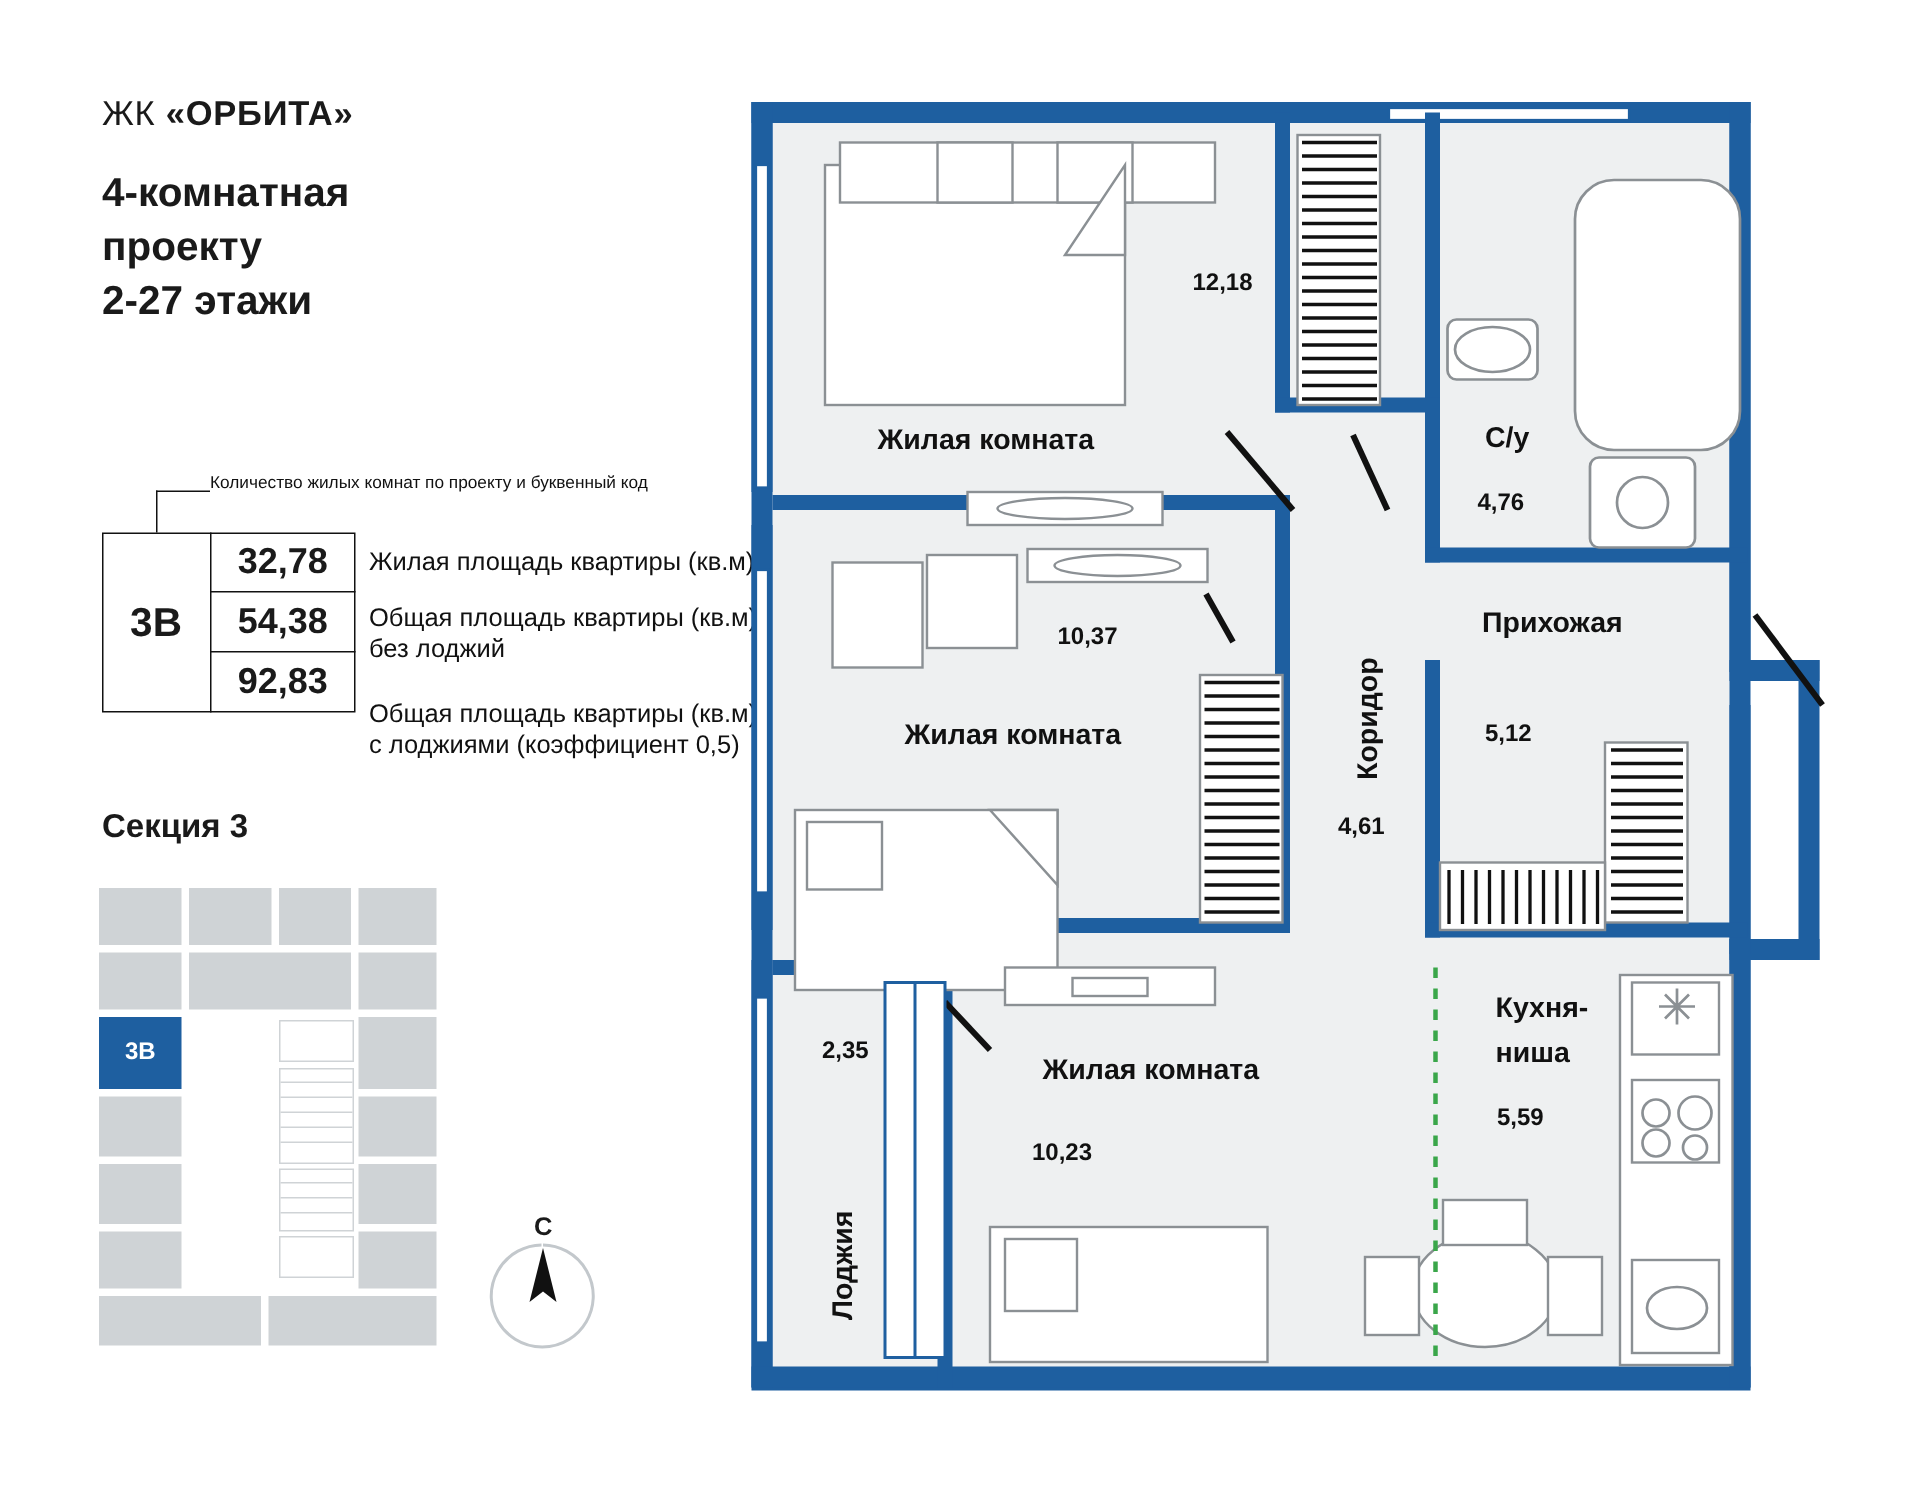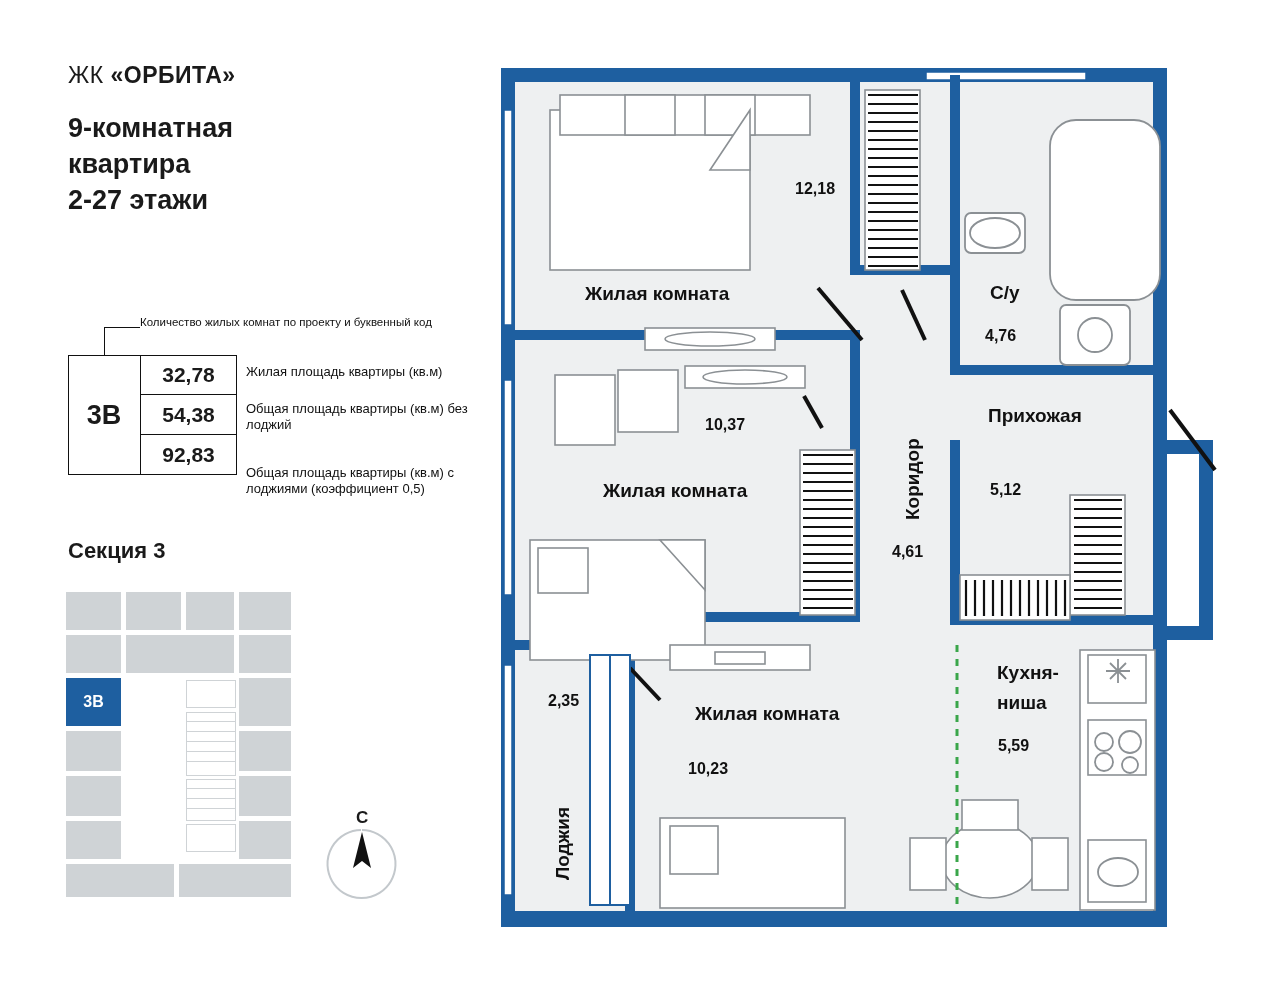--- a/index.html
+++ b/index.html
@@ -51,30 +51,30 @@
     position:absolute; left:0; top:30px; width:72px; height:120px;
     display:flex; align-items:center; justify-content:center;
     font-size:27px; font-weight:bold;
   }
   .keyvals {
     position:absolute; left:72px; top:30px; width:97px; height:120px;
   }
   .keyvals .row {
     height:40px; box-sizing:border-box;
     display:flex; align-items:center; justify-content:center;
-    font-size:21px; font-weight:bold;
+    font-size:24px; font-weight:bold;
     border-bottom:1.4px solid #111;
   }
   .keyvals .row:last-child { border-bottom:none; }
   .keyvals .vline {
     position:absolute; left:0; top:0; width:1.4px; height:120px; background:#111;
   }
   .keydesc { position:absolute; left:178px; top:30px; width:270px; height:120px; }
   .keydesc .d {
-    position:absolute; font-size:13px; line-height:1.25; color:#111;
+    position:absolute; font-size:17px; line-height:1.25; color:#111;
   }
   .keydesc .d1 { top:9px; }
   .keydesc .d2 { top:46px; }
   .keydesc .d3 { top:86px;margin-top:24px; }
 
   .section-title {
     position:absolute; left:68px; top:538px;
     font-size:22px; font-weight:bold;
   }
 
@@ -120,22 +120,22 @@
 
 <div class="page">
 
   <div class="left">
 
     <div class="brand">
       <span class="light">ЖК </span><span>«ОРБИТА»</span>
     </div>
 
     <div class="title">
-      <div>9-комнатная</div>
-      <div>квартира</div>
+      <div>4-комнатная</div>
+      <div>проекту</div>
       <div>2-27 этажи</div>
     </div>
 
     <div class="legend">
       <div class="legend-caption-tick"></div>
       <div class="legend-caption-line"></div>
       <div class="legend-caption">Количество жилых комнат по проекту и буквенный код</div>
 
       <div class="keybox"></div>
       <div class="keycode">3В</div>

